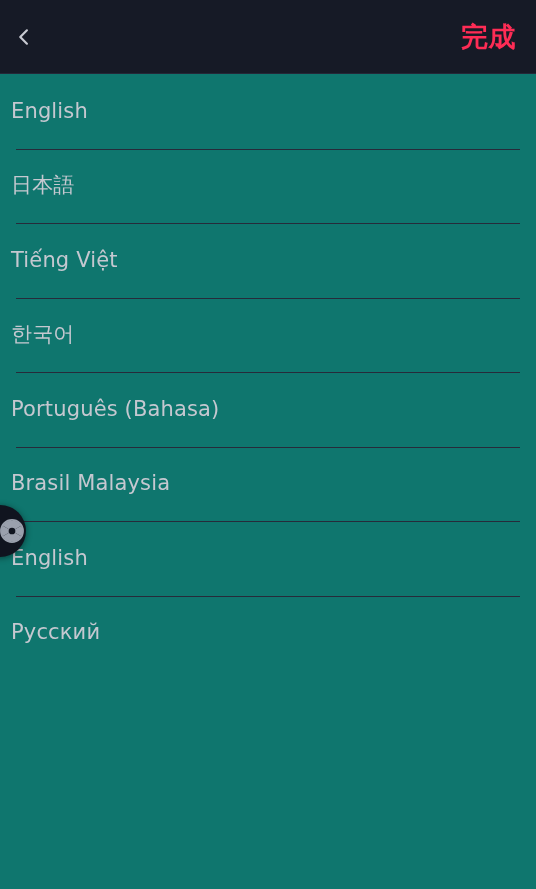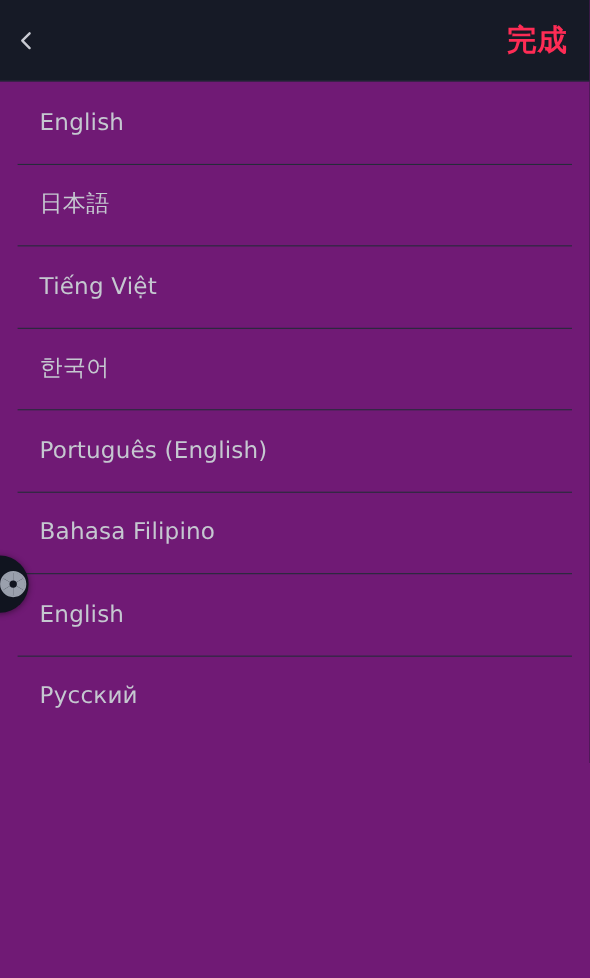--- a/index.html
+++ b/index.html
@@ -11,21 +11,21 @@
     width: 536px;
     height: 889px;
     overflow: hidden;
     font-family: "Liberation Sans", "DejaVu Sans", sans-serif;
     -webkit-font-smoothing: antialiased;
   }
   .screen {
     position: relative;
     width: 536px;
     height: 889px;
-    background: #701a75;
+    background: #0f766e;
     overflow: hidden;
   }
 
   
   .header {
     position: relative;
     height: 74px;
     box-sizing: border-box;
     display: flex;
     align-items: center;
@@ -67,21 +67,21 @@
   
   .lang-list {
     position: relative;
     width: 100%;
   }
   .lang-row {
     position: relative;
     height: 74.5px;
     display: flex;
     align-items: center;
-    padding-left: 36px;
+    padding-left: 11px;
     box-sizing: border-box;
     cursor: pointer;
   }
   .lang-row + .lang-row::before {
     content: "";
     position: absolute;
     top: 0;
     left: 16px;
     right: 16px;
     height: 1px;
@@ -142,24 +142,24 @@
     <div class="lang-row">
       <span class="lang-label">日本語</span>
     </div>
     <div class="lang-row">
       <span class="lang-label">Tiếng Việt</span>
     </div>
     <div class="lang-row">
       <span class="lang-label">한국어</span>
     </div>
     <div class="lang-row">
-      <span class="lang-label">Português (English)</span>
+      <span class="lang-label">Português (Bahasa)</span>
     </div>
     <div class="lang-row">
-      <span class="lang-label">Bahasa Filipino</span>
+      <span class="lang-label">Brasil Malaysia</span>
     </div>
     <div class="lang-row">
       <span class="lang-label">English</span>
     </div>
     <div class="lang-row">
       <span class="lang-label">Русский</span>
     </div>
   </div>
 
   <div class="float-widget">

